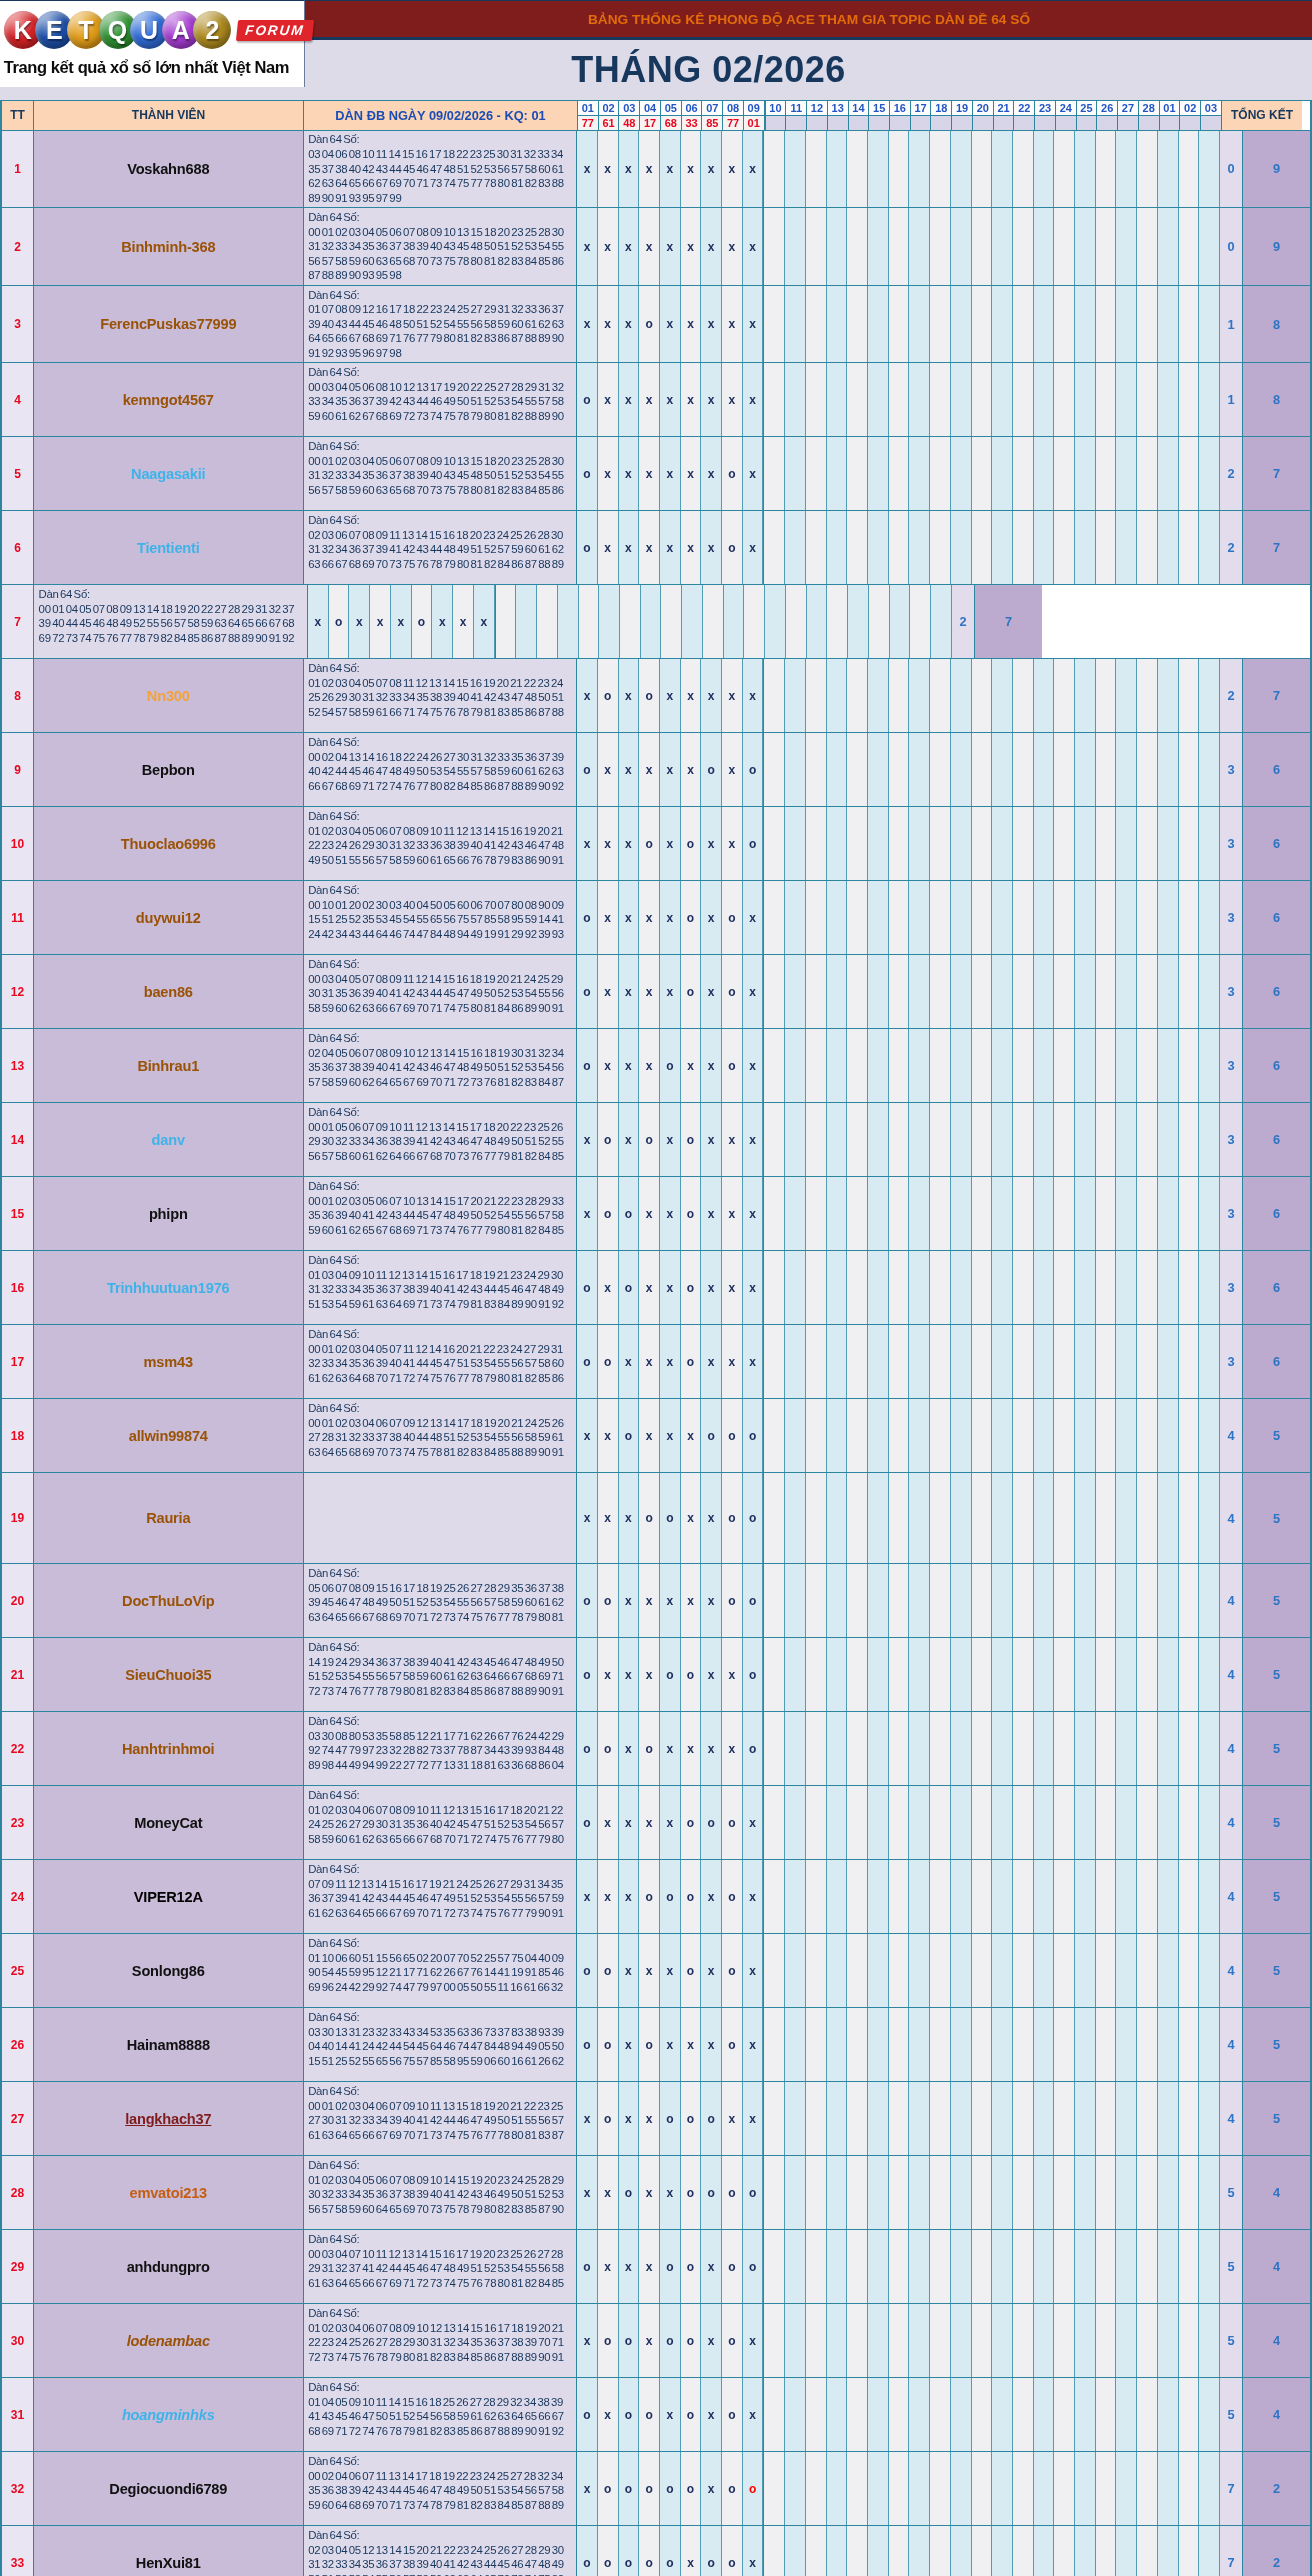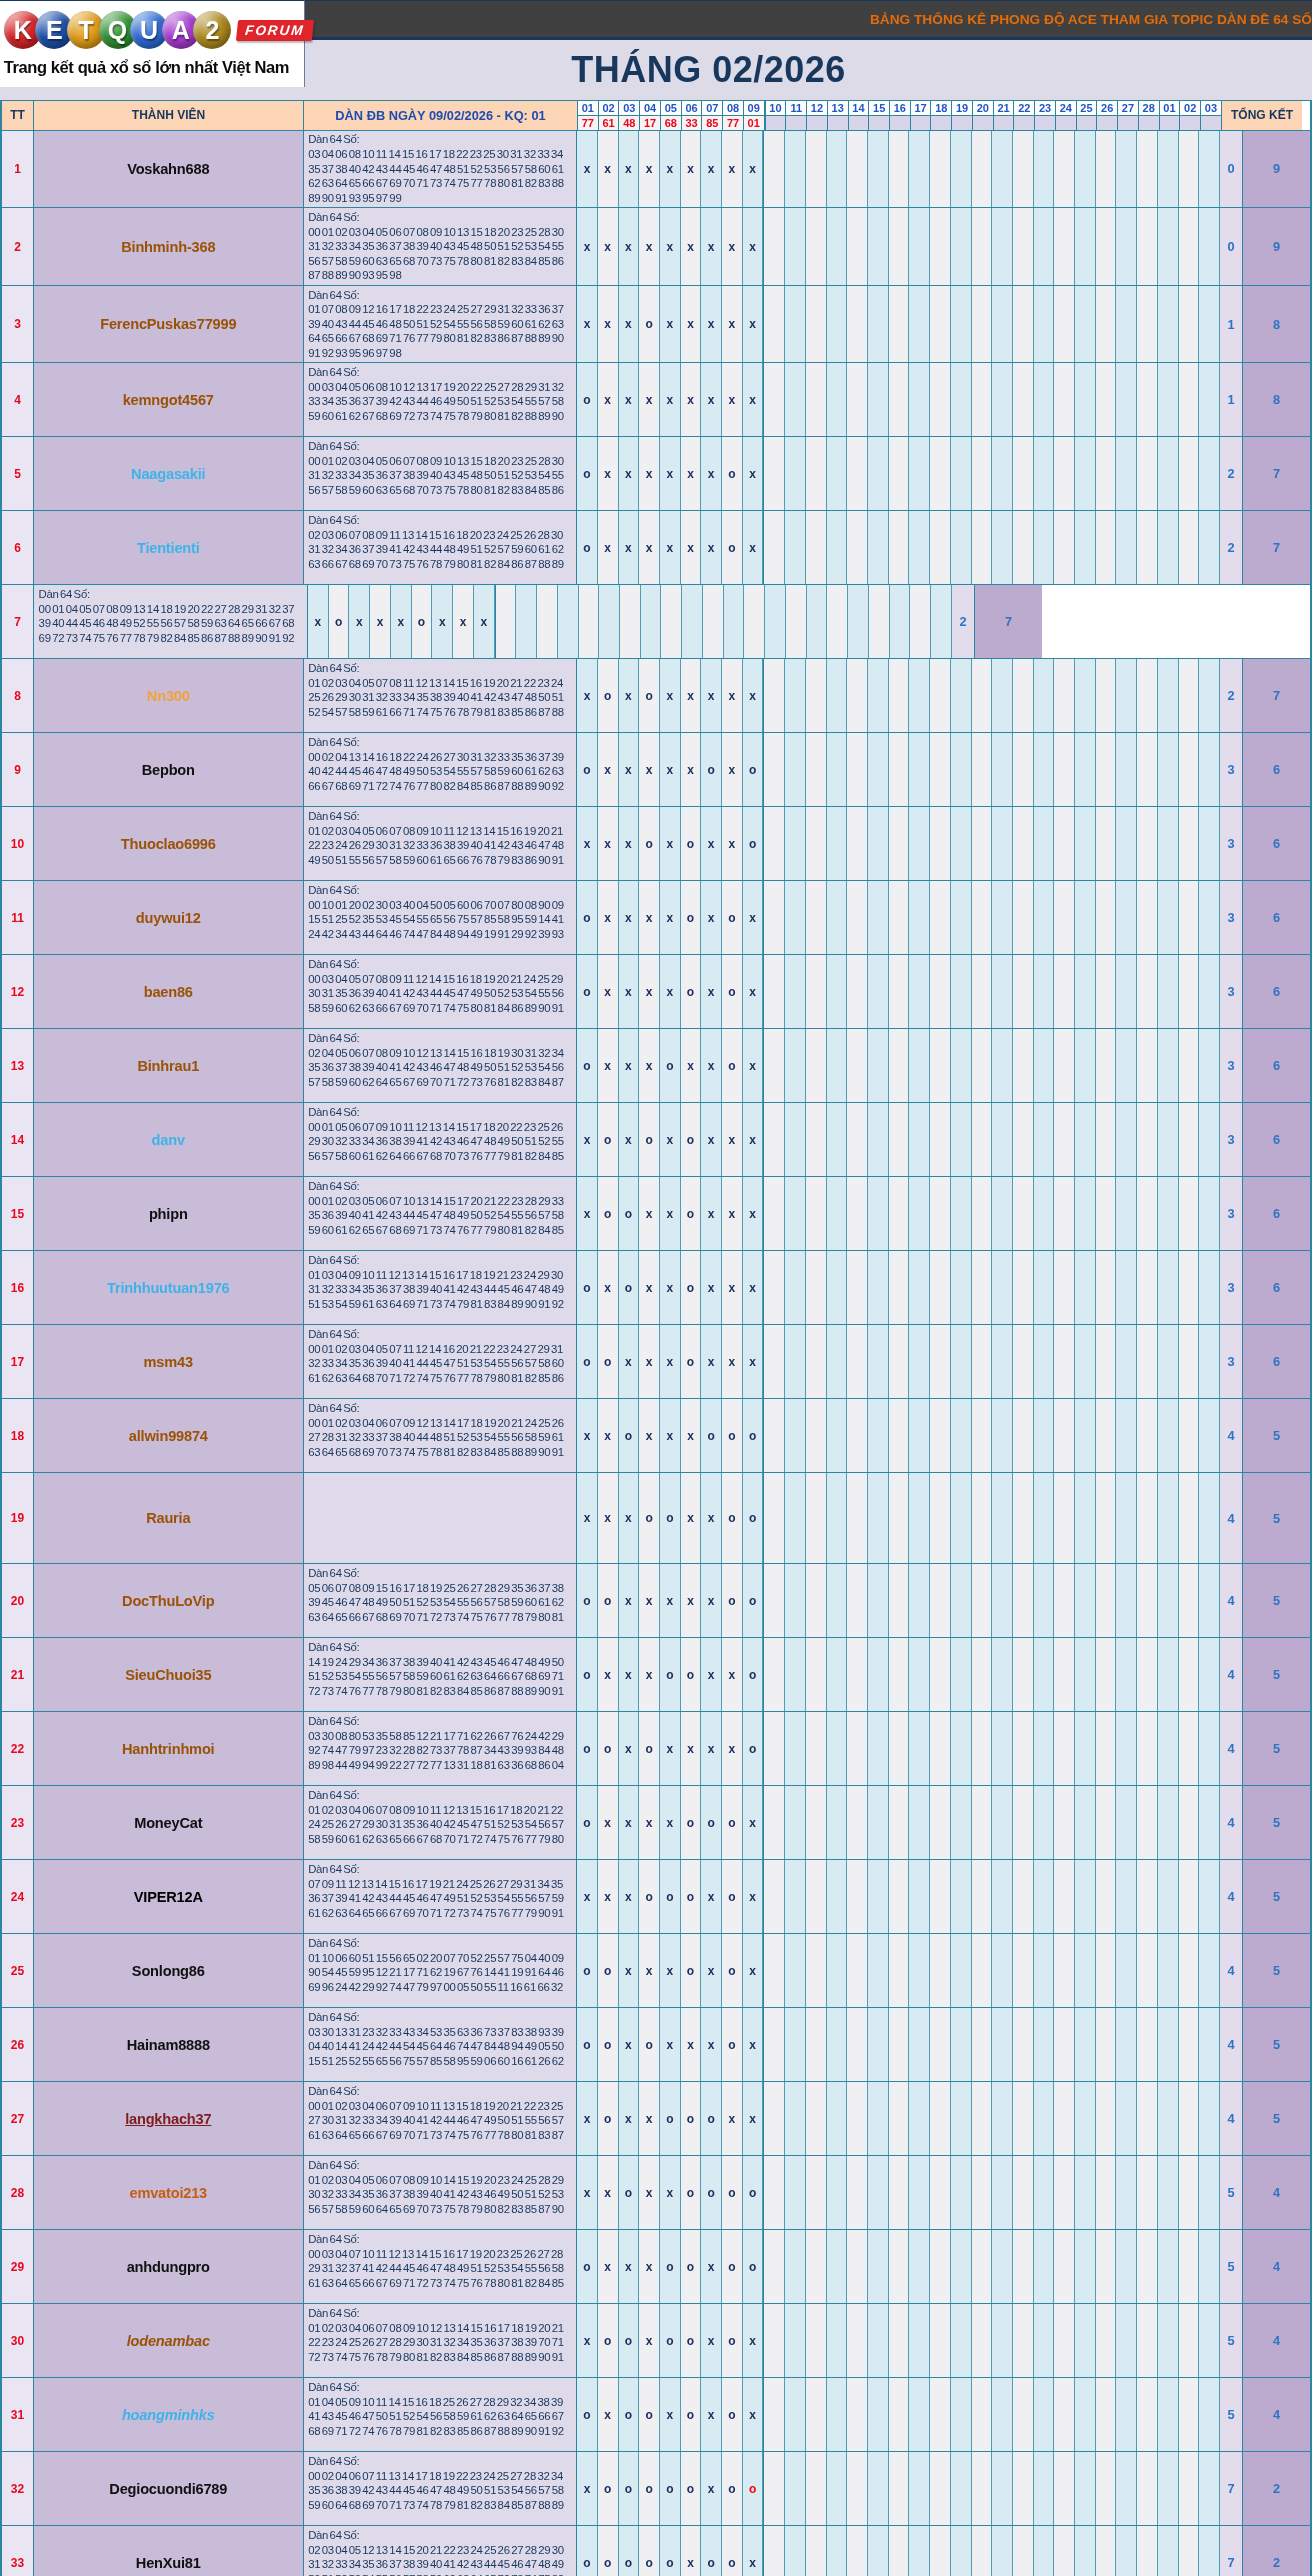--- a/index.html
+++ b/index.html
@@ -1,22 +1,22 @@
 <!DOCTYPE html>
 <html style="font-size:14.6px"><head>
 <meta charset="utf-8">
 <style>
   * { box-sizing: border-box; margin: 0; padding: 0; }
   body { background: #ffffff; font-family: "Liberation Sans", sans-serif; }
   .page { width: 1312px; position: relative; background: #fff; }
 
   
   .title-strip{
-    height: 37px; background:#404040; border-top:1.8px solid #17375d;
-    display:flex; align-items:center; justify-content:flex-end;
+    height: 37px; background:#7f1d1d; border-top:1.8px solid #17375d;
+    display:flex; align-items:center; justify-content:center;
     padding-left:306px; color:#e26b0a; font-weight:bold; font-size:13.7px;
   }
   .navy-divider{ height:2.7px; background:#17375d; }
   .month-strip{
     height:60px; background:#dedbe9; display:flex; align-items:center; justify-content:center;
     padding-left:306px; padding-right:201px;
     color:#17375d; font-weight:bold; font-size:36px; letter-spacing:0.5px;
   }
 
   
@@ -1315,21 +1315,21 @@
         <div class="c-x">5</div>
       </div>
       <div class="trow">
         <div class="c-tt">25</div>
         <div class="c-member">
           <span class="mname" style="color: rgb(17, 17, 17);">Sonlong86</span>
         </div>
         <div class="c-nums">
           <div>Dàn 64 Số:</div>
           <div>01 10 06 60 51 15 56 65 02 20 07 70 52 25 57 75 04 40 09</div>
-          <div>90 54 45 59 95 12 21 17 71 62 19 67 76 14 41 19 91 64 46</div>
+          <div>90 54 45 59 95 12 21 17 71 62 26 67 76 14 41 19 91 85 46</div>
           <div>69 96 24 42 29 92 74 47 79 97 00 05 50 55 11 16 61 66 32</div>
         </div>
         <div class="c-marks">
           <div class="markcell">o</div>
           <div class="markcell">o</div>
           <div class="markcell">x</div>
           <div class="markcell">x</div>
           <div class="markcell">x</div>
           <div class="markcell">o</div>
           <div class="markcell">x</div>

